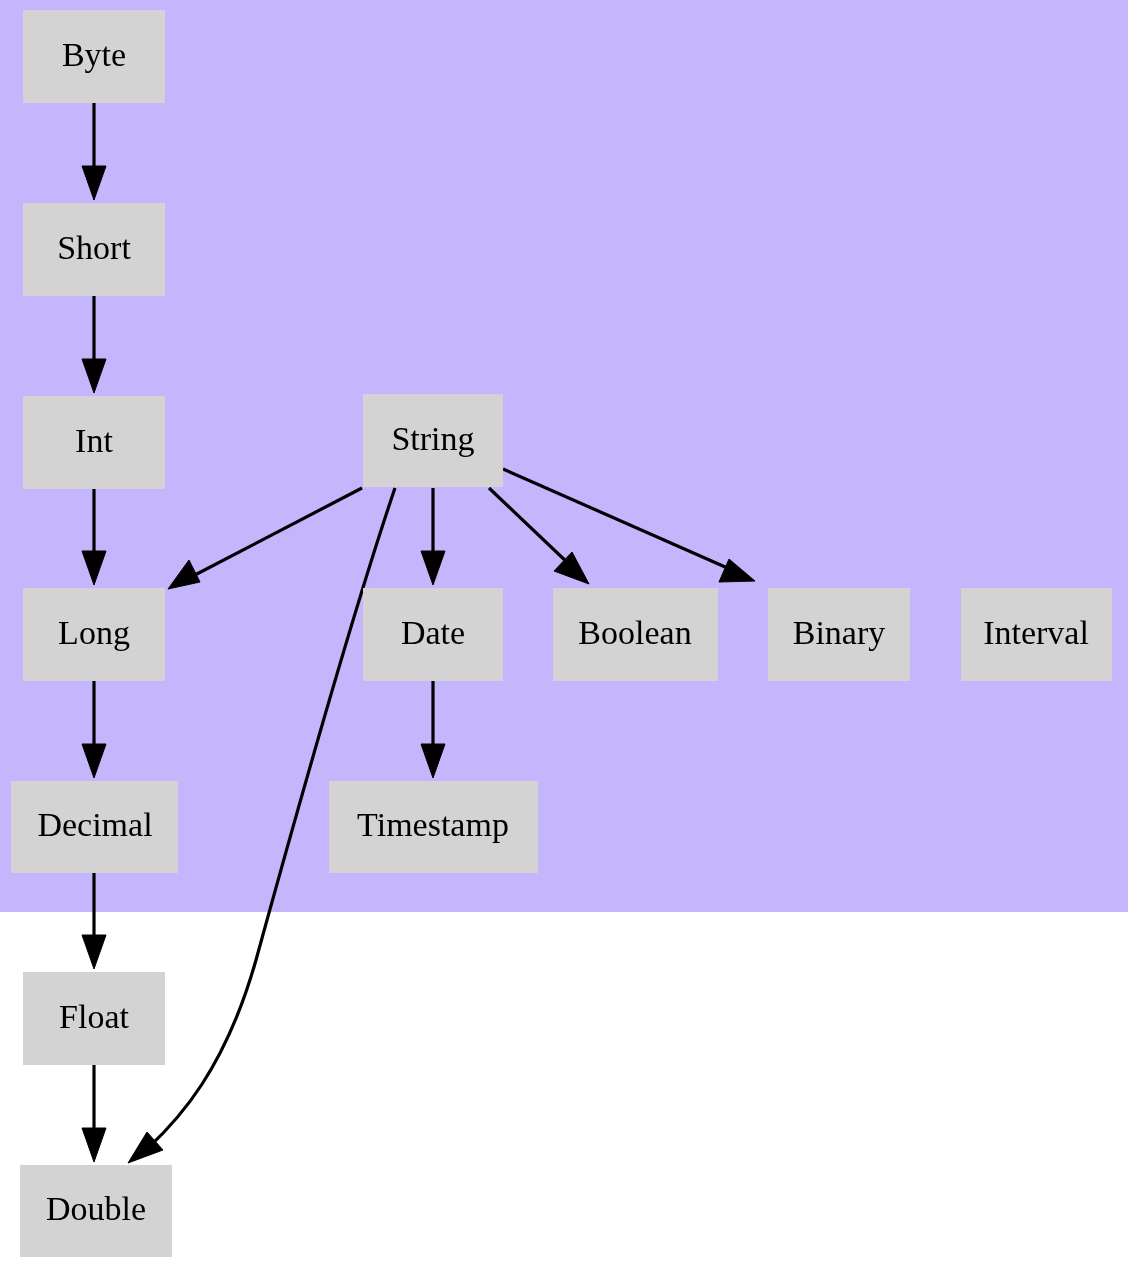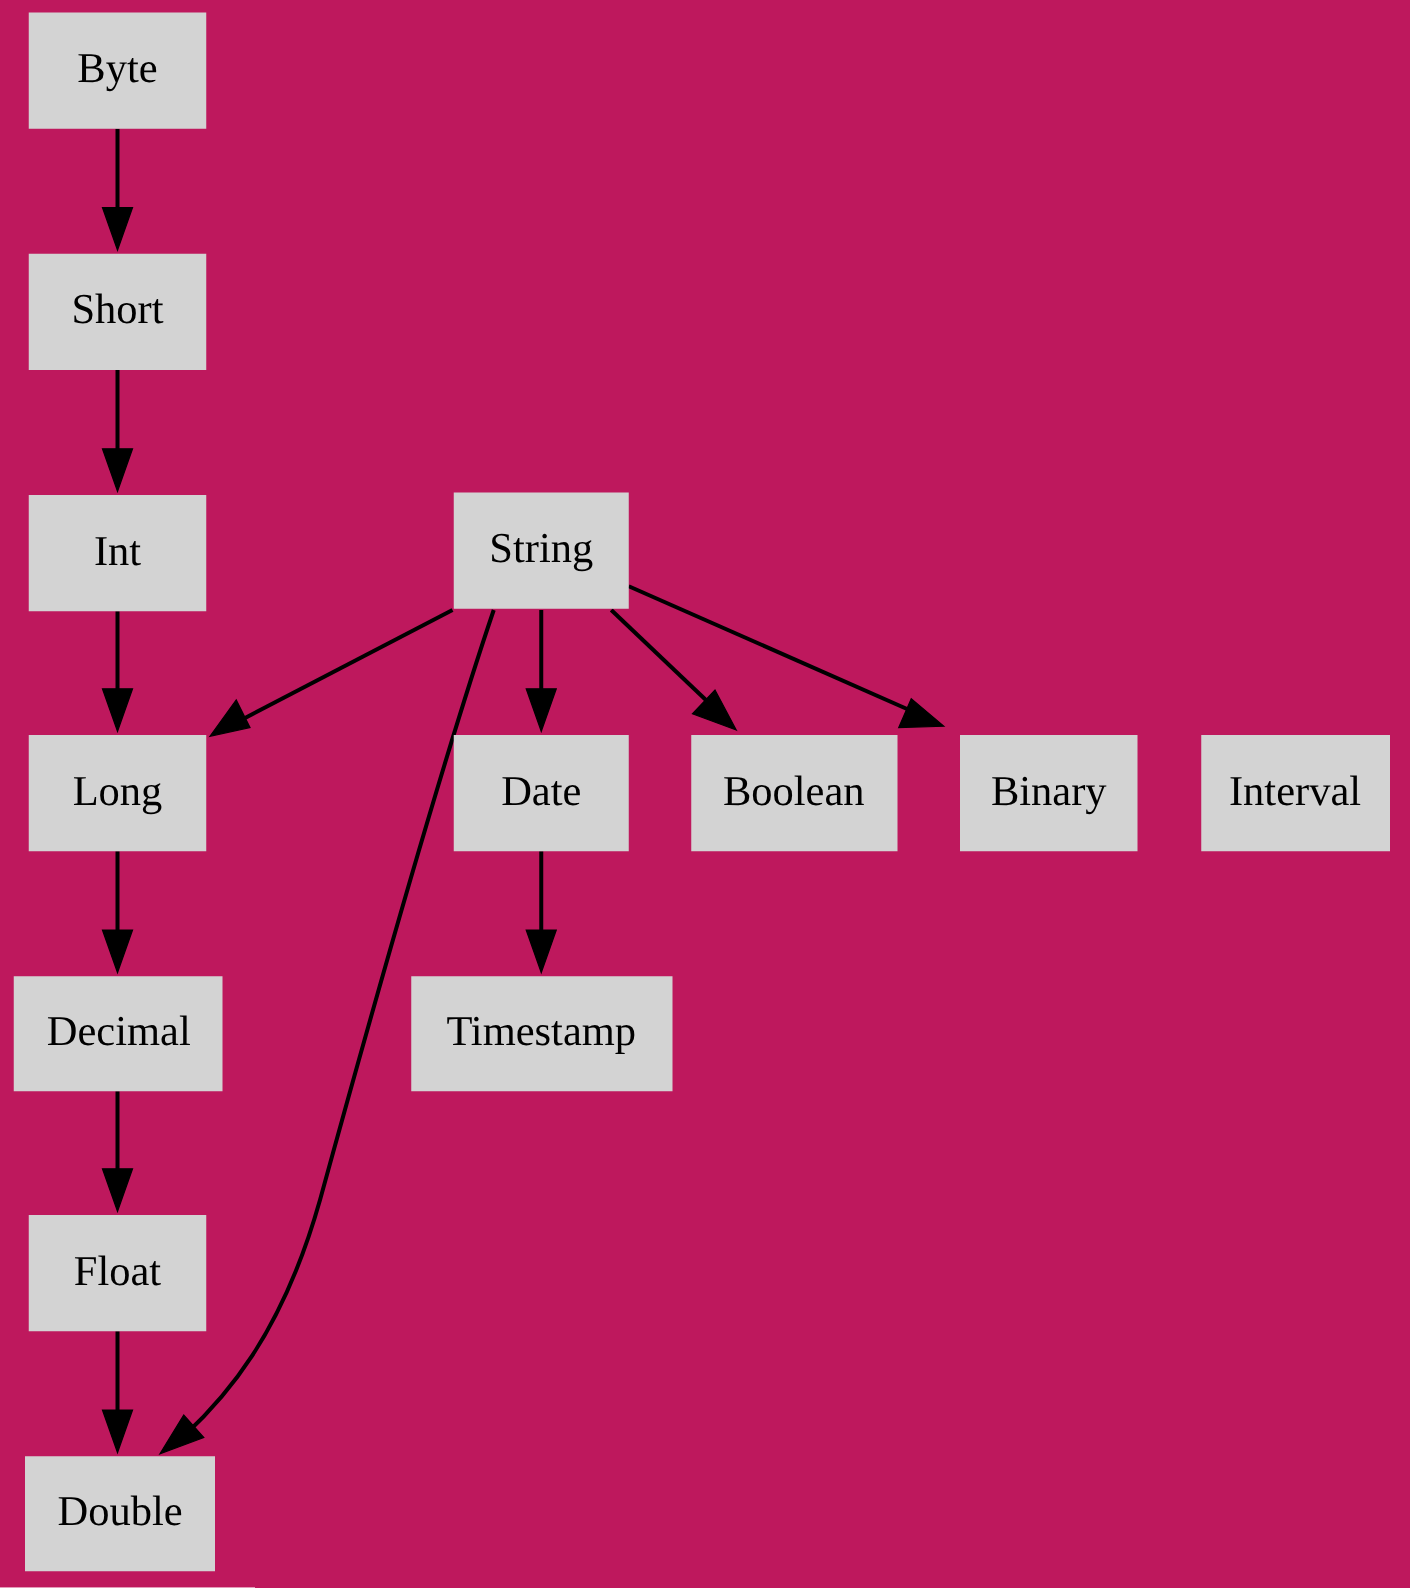--- a/index.html
+++ b/index.html
@@ -9,22 +9,22 @@
   }
   body {
     width: 1128px;
     height: 1270px;
     font-family: "Liberation Serif", "DejaVu Serif", serif;
     overflow: hidden;
   }
   #diagram-root {
     position: relative;
     width: 1128px;
-    height: 1270px;
-    background: #be185d;
+    height: 912px;
+    background: #c4b5fd;
   }
   svg#graph-canvas {
     position: absolute;
     top: 0;
     left: 0;
     width: 1128px;
     height: 1270px;
     display: block;
   }
   .node-box {

